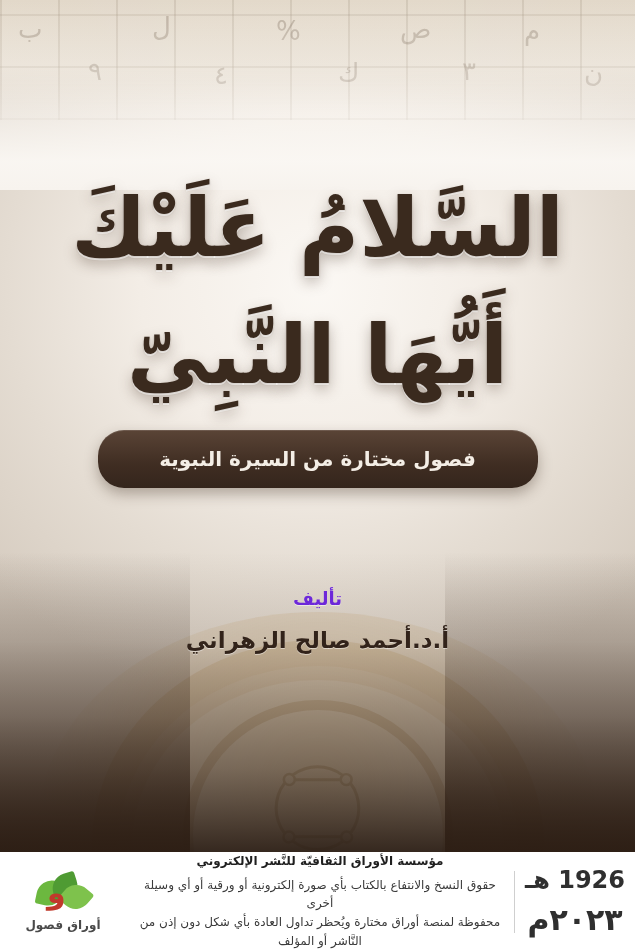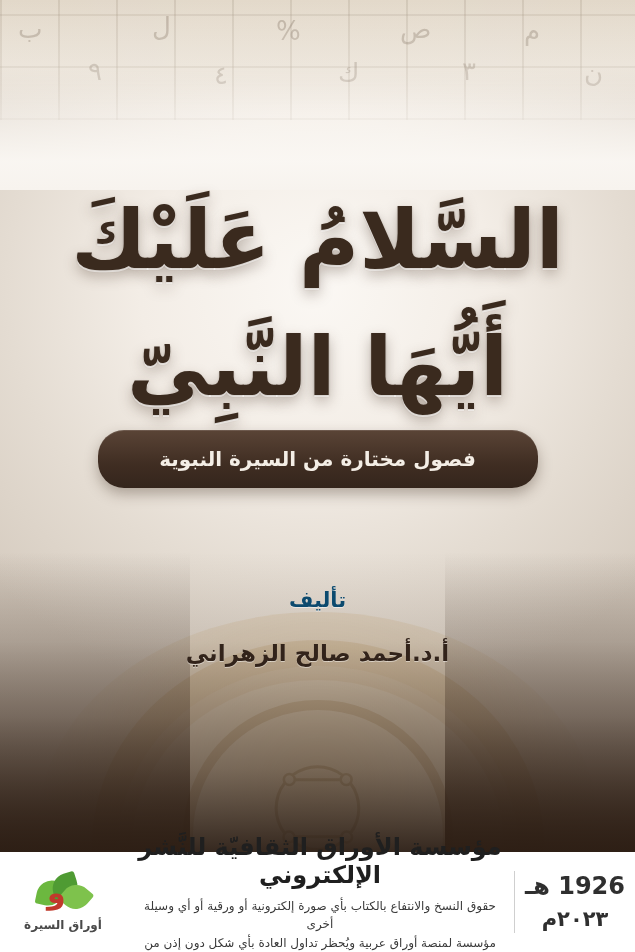--- a/index.html
+++ b/index.html
@@ -114,21 +114,21 @@
     width: 190px;
     height: 300px;
     background: linear-gradient(180deg, rgba(55,38,26,0) 0%, rgba(55,38,26,0.35) 55%, rgba(45,30,20,0.9) 100%);
   }
   .bg-corner-l { left: 0; }
   .bg-corner-r { right: 0; }
 
   
   .title-wrap {
     position: absolute;
-    top: 176px;
+    top: 164px;
     left: 0; right: 0;
     text-align: center;
   }
   .title {
     font-family: "DejaVu Sans", "Liberation Sans", sans-serif;
     font-size: 82px;
     font-weight: 700;
     color: #3a2a1e;
     letter-spacing: -1px;
     line-height: 1.55;
@@ -164,24 +164,24 @@
 
   
   .author-wrap {
     position: absolute;
     top: 588px;
     left: 0; right: 0;
     text-align: center;
     direction: rtl;
   }
   .author-label {
-    font-size: 21px;
-    color: #0c4a6e;
+    font-size: 18px;
+    color: #6d28d9;
     font-weight: 600;
-    margin-bottom: 28px;
+    margin-bottom: 18px;
     text-shadow: 0 1px 0 rgba(255,255,255,0.5);
   }
   .author-name {
     font-size: 23px;
     color: #32231a;
     font-weight: 700;
     text-shadow: 0 1px 0 rgba(255,255,255,0.45);
   }
 
   
@@ -194,33 +194,33 @@
     align-items: center;
     direction: rtl;
   }
   .footer-hijri {
     width: 120px;
     text-align: center;
     color: #2f2f2f;
     line-height: 1.45;
   }
   .footer-hijri .y1 { font-size: 24px; font-weight: 700; letter-spacing: 1px; }
-  .footer-hijri .y2 { font-size: 21px; font-weight: 700; letter-spacing: 1px; }
+  .footer-hijri .y2 { font-size: 30px; font-weight: 700; letter-spacing: 1px; }
   .footer-divider {
     width: 1px;
     height: 62px;
     background: #cfcfcf;
   }
   .footer-center {
     flex: 1;
     text-align: center;
     padding: 0 10px;
   }
   .footer-center .pub {
-    font-size: 24px;
+    font-size: 12px;
     font-weight: 700;
     color: #1f1f1f;
     margin-bottom: 8px;
   }
   .footer-center .rights {
     font-size: 12px;
     color: #3a3a3a;
     line-height: 1.55;
   }
   .footer-logo {
@@ -308,28 +308,28 @@
     <div class="footer-hijri">
       <div class="y1">1926 هـ</div>
       <div class="y2">٢٠٢٣م</div>
     </div>
 
     <div class="footer-divider"></div>
 
     <div class="footer-center">
       <div class="pub">مؤسسة الأوراق الثقافيّة للنَّشر الإلكتروني</div>
       <div class="rights">حقوق النسخ والانتفاع بالكتاب بأي صورة إلكترونية أو ورقية أو أي وسيلة أخرى</div>
-      <div class="rights">مؤسسة لمنصة أوراق عربية ويُحظر تداول العادة بأي شكل دون إذن من النَّاشر أو المؤلف</div>
+      <div class="rights">محفوظة لمنصة أوراق مختارة ويُحظر تداول العادة بأي شكل دون إذن من النَّاشر أو المؤلف</div>
     </div>
 
     <div class="footer-logo">
       <div class="logo-mark">
         <span class="leaf a"></span>
         <span class="leaf b"></span>
         <span class="leaf c"></span>
         <span class="seal">و</span>
       </div>
-      <div class="logo-text">أوراق السيرة</div>
+      <div class="logo-text">أوراق فصول</div>
     </div>
 
   </div>
 
 </div>
 
 </body></html>

